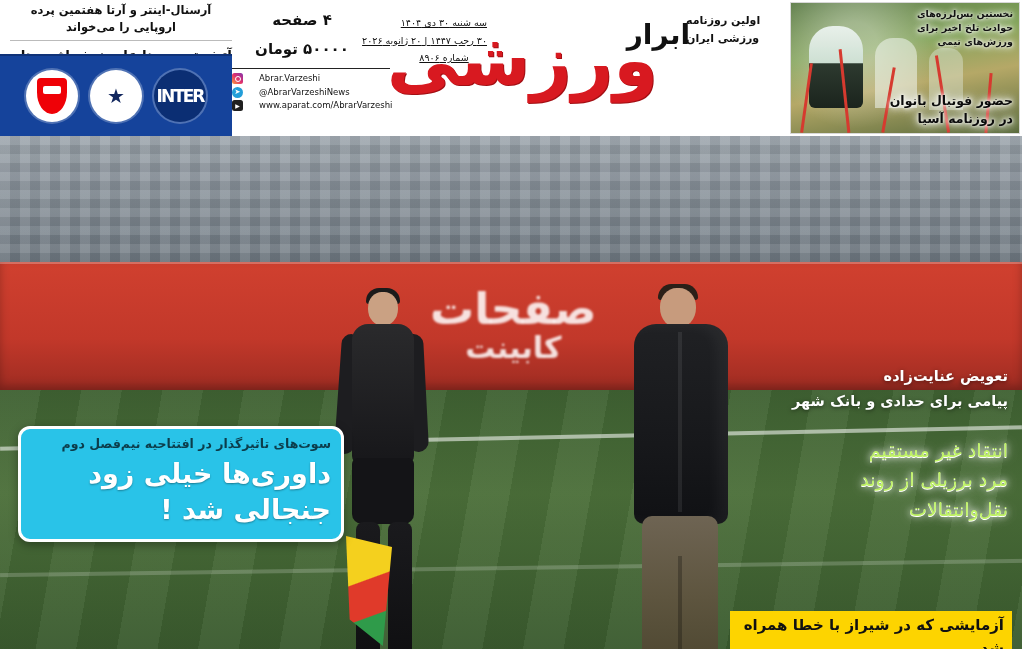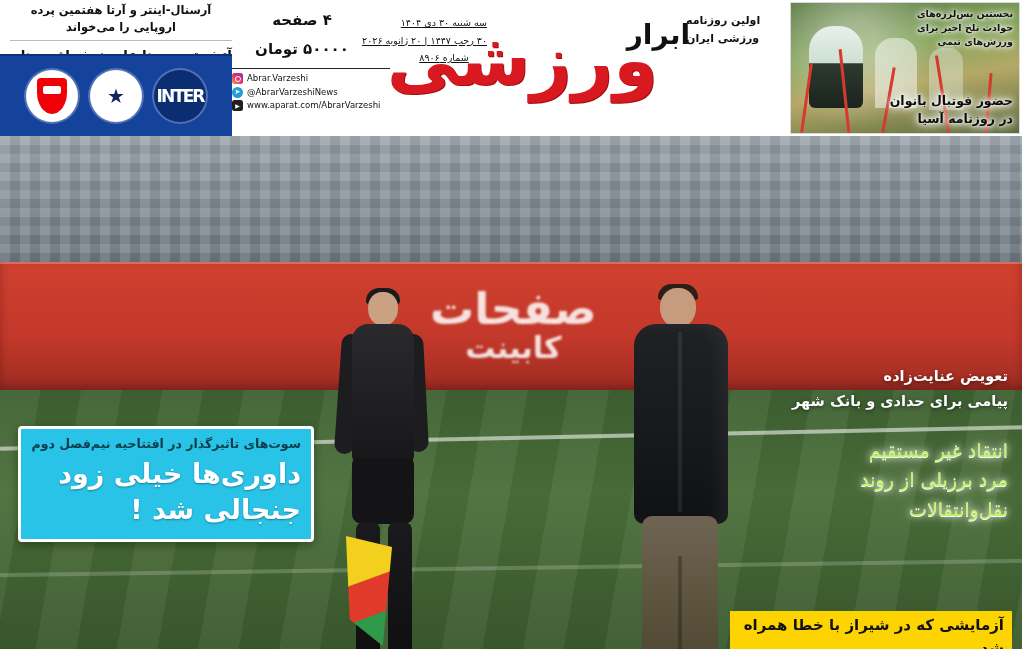--- a/index.html
+++ b/index.html
@@ -131,21 +131,21 @@
   }
   .mh-social {
     position: absolute; top: 68px; left: 232px;
     width: 158px;
     border-top: 1px solid #222;
     padding-top: 4px;
     direction: ltr;
     text-align: left;
   }
   .mh-social .row {
-    display: flex; align-items: flex-start; gap: 4px;
+    display: flex; align-items: flex-start; gap: 16px;
     font-size: 8.5px; color: #111; margin-bottom: 2.5px;
     line-height: 1.2;
   }
   .sq {
     width: 11px; height: 11px; border-radius: 2.5px;
     display: inline-block; flex: 0 0 auto;
     position: relative;
   }
   .sq-ig { background: linear-gradient(45deg,#f9a03f,#e1306c,#8134af); }
   .sq-ig:after{ content:""; position:absolute; inset:2.5px; border:1.3px solid #fff; border-radius: 50%; }
@@ -362,24 +362,24 @@
     font-size: 66px; font-weight: bold;
     letter-spacing: -1px;
     line-height: 1.25;
     text-shadow: 0 3px 10px rgba(0,0,0,.6), 0 1px 2px rgba(0,0,0,.8);
     white-space: nowrap;
   }
 
   
   .ov-cyan {
     position: absolute; top: 290px; left: 18px;
-    width: 296px;
+    width: 326px;
     background: #29c3e8;
     border: 3px solid #fff;
-    border-radius: 4px;
+    border-radius: 12px;
     padding: 6px 10px 10px;
     box-shadow: 0 3px 10px rgba(0,0,0,.35);
     text-align: right;
   }
   .ov-cyan .kick {
     font-size: 12.5px; color: #0c3d4b; font-weight: bold; line-height: 1.5;
     margin-bottom: 2px;
   }
   .ov-cyan .big {
     font-size: 27px; color: #fff; font-weight: bold; line-height: 1.35;

